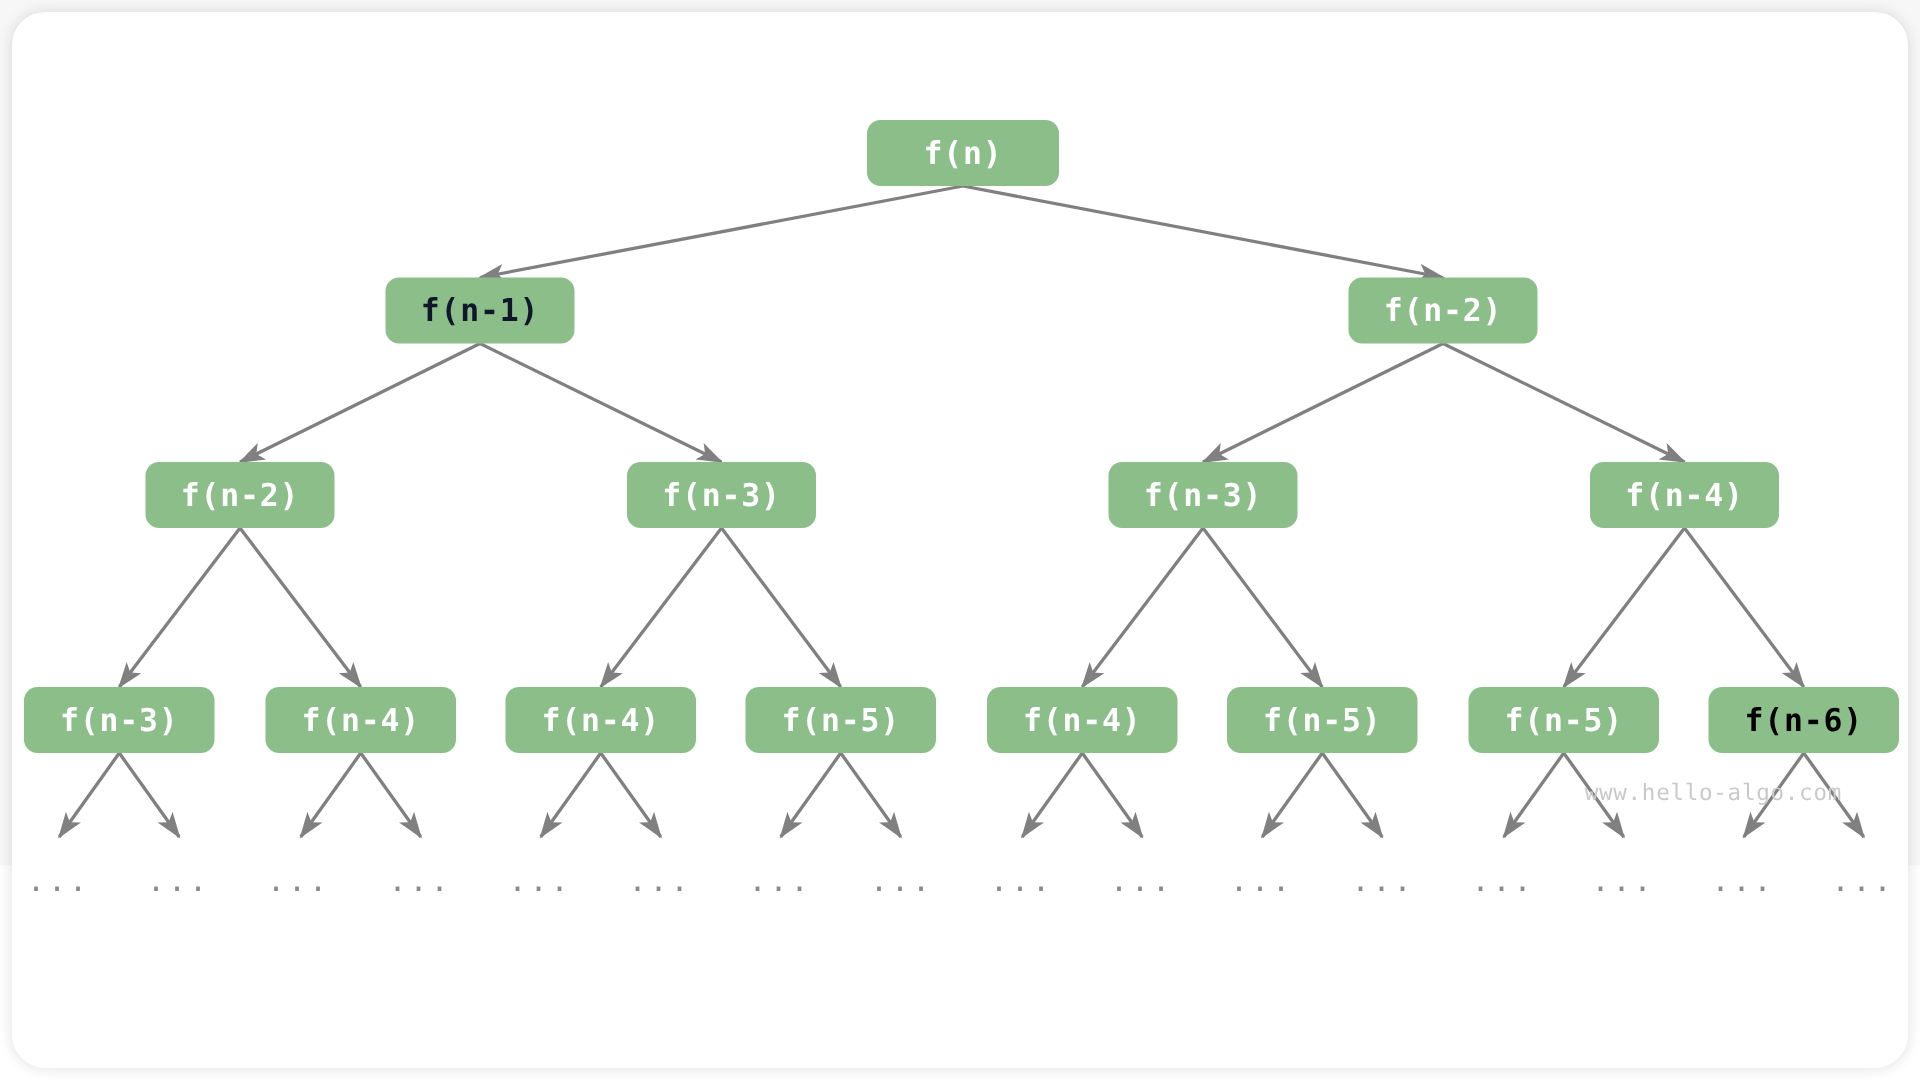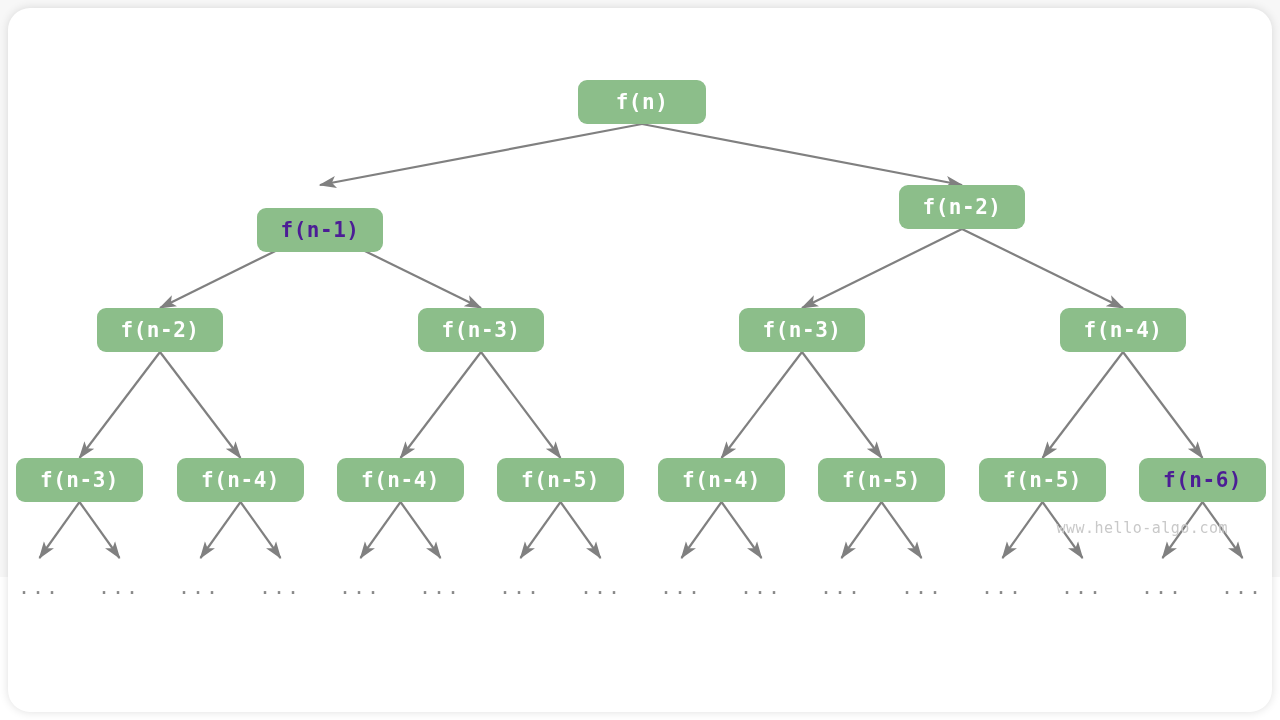--- a/index.html
+++ b/index.html
@@ -116,21 +116,21 @@
         <line x1="1042.5" y1="502" x2="1082.5" y2="558" stroke="#808080" stroke-width="2.2" marker-end="url(#arrowhead)"></line>
         <line x1="1202.5" y1="502" x2="1162.5" y2="558" stroke="#808080" stroke-width="2.2" marker-end="url(#arrowhead)"></line>
         <line x1="1202.5" y1="502" x2="1242.5" y2="558" stroke="#808080" stroke-width="2.2" marker-end="url(#arrowhead)"></line>
       </g>
   </svg>
 
   <div id="node-layer">
       <div class="node" style="left: 578px; top: 80px; width: 128px; height: 44px; background: rgb(140, 190, 138); color: rgb(255, 255, 255);">
         <span>f(n)</span>
       </div>
-      <div class="node" style="left: 257px; top: 185px; width: 126px; height: 44px; background: rgb(140, 190, 138); color: #4c1d95; margin-top: 23px;">
+      <div class="node" style="left: 257px; top: 185px; width: 126px; height: 44px; background: rgb(140, 190, 138); color: #0f172a;">
         <span>f(n-1)</span>
       </div>
       <div class="node" style="left: 899px; top: 185px; width: 126px; height: 44px; background: rgb(140, 190, 138); color: rgb(255, 255, 255);">
         <span>f(n-2)</span>
       </div>
       <div class="node" style="left: 97px; top: 308px; width: 126px; height: 44px; background: rgb(140, 190, 138); color: rgb(255, 255, 255);">
         <span>f(n-2)</span>
       </div>
       <div class="node" style="left: 418px; top: 308px; width: 126px; height: 44px; background: rgb(140, 190, 138); color: rgb(255, 255, 255);">
         <span>f(n-3)</span>
@@ -155,21 +155,21 @@
       </div>
       <div class="node" style="left: 658px; top: 458px; width: 127px; height: 44px; background: rgb(140, 190, 138); color: rgb(255, 255, 255);">
         <span>f(n-4)</span>
       </div>
       <div class="node" style="left: 818px; top: 458px; width: 127px; height: 44px; background: rgb(140, 190, 138); color: rgb(255, 255, 255);">
         <span>f(n-5)</span>
       </div>
       <div class="node" style="left: 979px; top: 458px; width: 127px; height: 44px; background: rgb(140, 190, 138); color: rgb(255, 255, 255);">
         <span>f(n-5)</span>
       </div>
-      <div class="node" style="left: 1139px; top: 458px; width: 127px; height: 44px; background: rgb(140, 190, 138); color: #4c1d95;">
+      <div class="node" style="left: 1139px; top: 458px; width: 127px; height: 44px; background: rgb(140, 190, 138); color: #000000;">
         <span>f(n-6)</span>
       </div>
     </div>
   <div id="ellipsis-layer">
       <div class="ellipsis" style="left: 39px; top: 575px; color: rgb(138, 138, 138);">...</div>
       <div class="ellipsis" style="left: 119px; top: 575px; color: rgb(138, 138, 138);">...</div>
       <div class="ellipsis" style="left: 199px; top: 575px; color: rgb(138, 138, 138);">...</div>
       <div class="ellipsis" style="left: 280px; top: 575px; color: rgb(138, 138, 138);">...</div>
       <div class="ellipsis" style="left: 360px; top: 575px; color: rgb(138, 138, 138);">...</div>
       <div class="ellipsis" style="left: 440px; top: 575px; color: rgb(138, 138, 138);">...</div>

